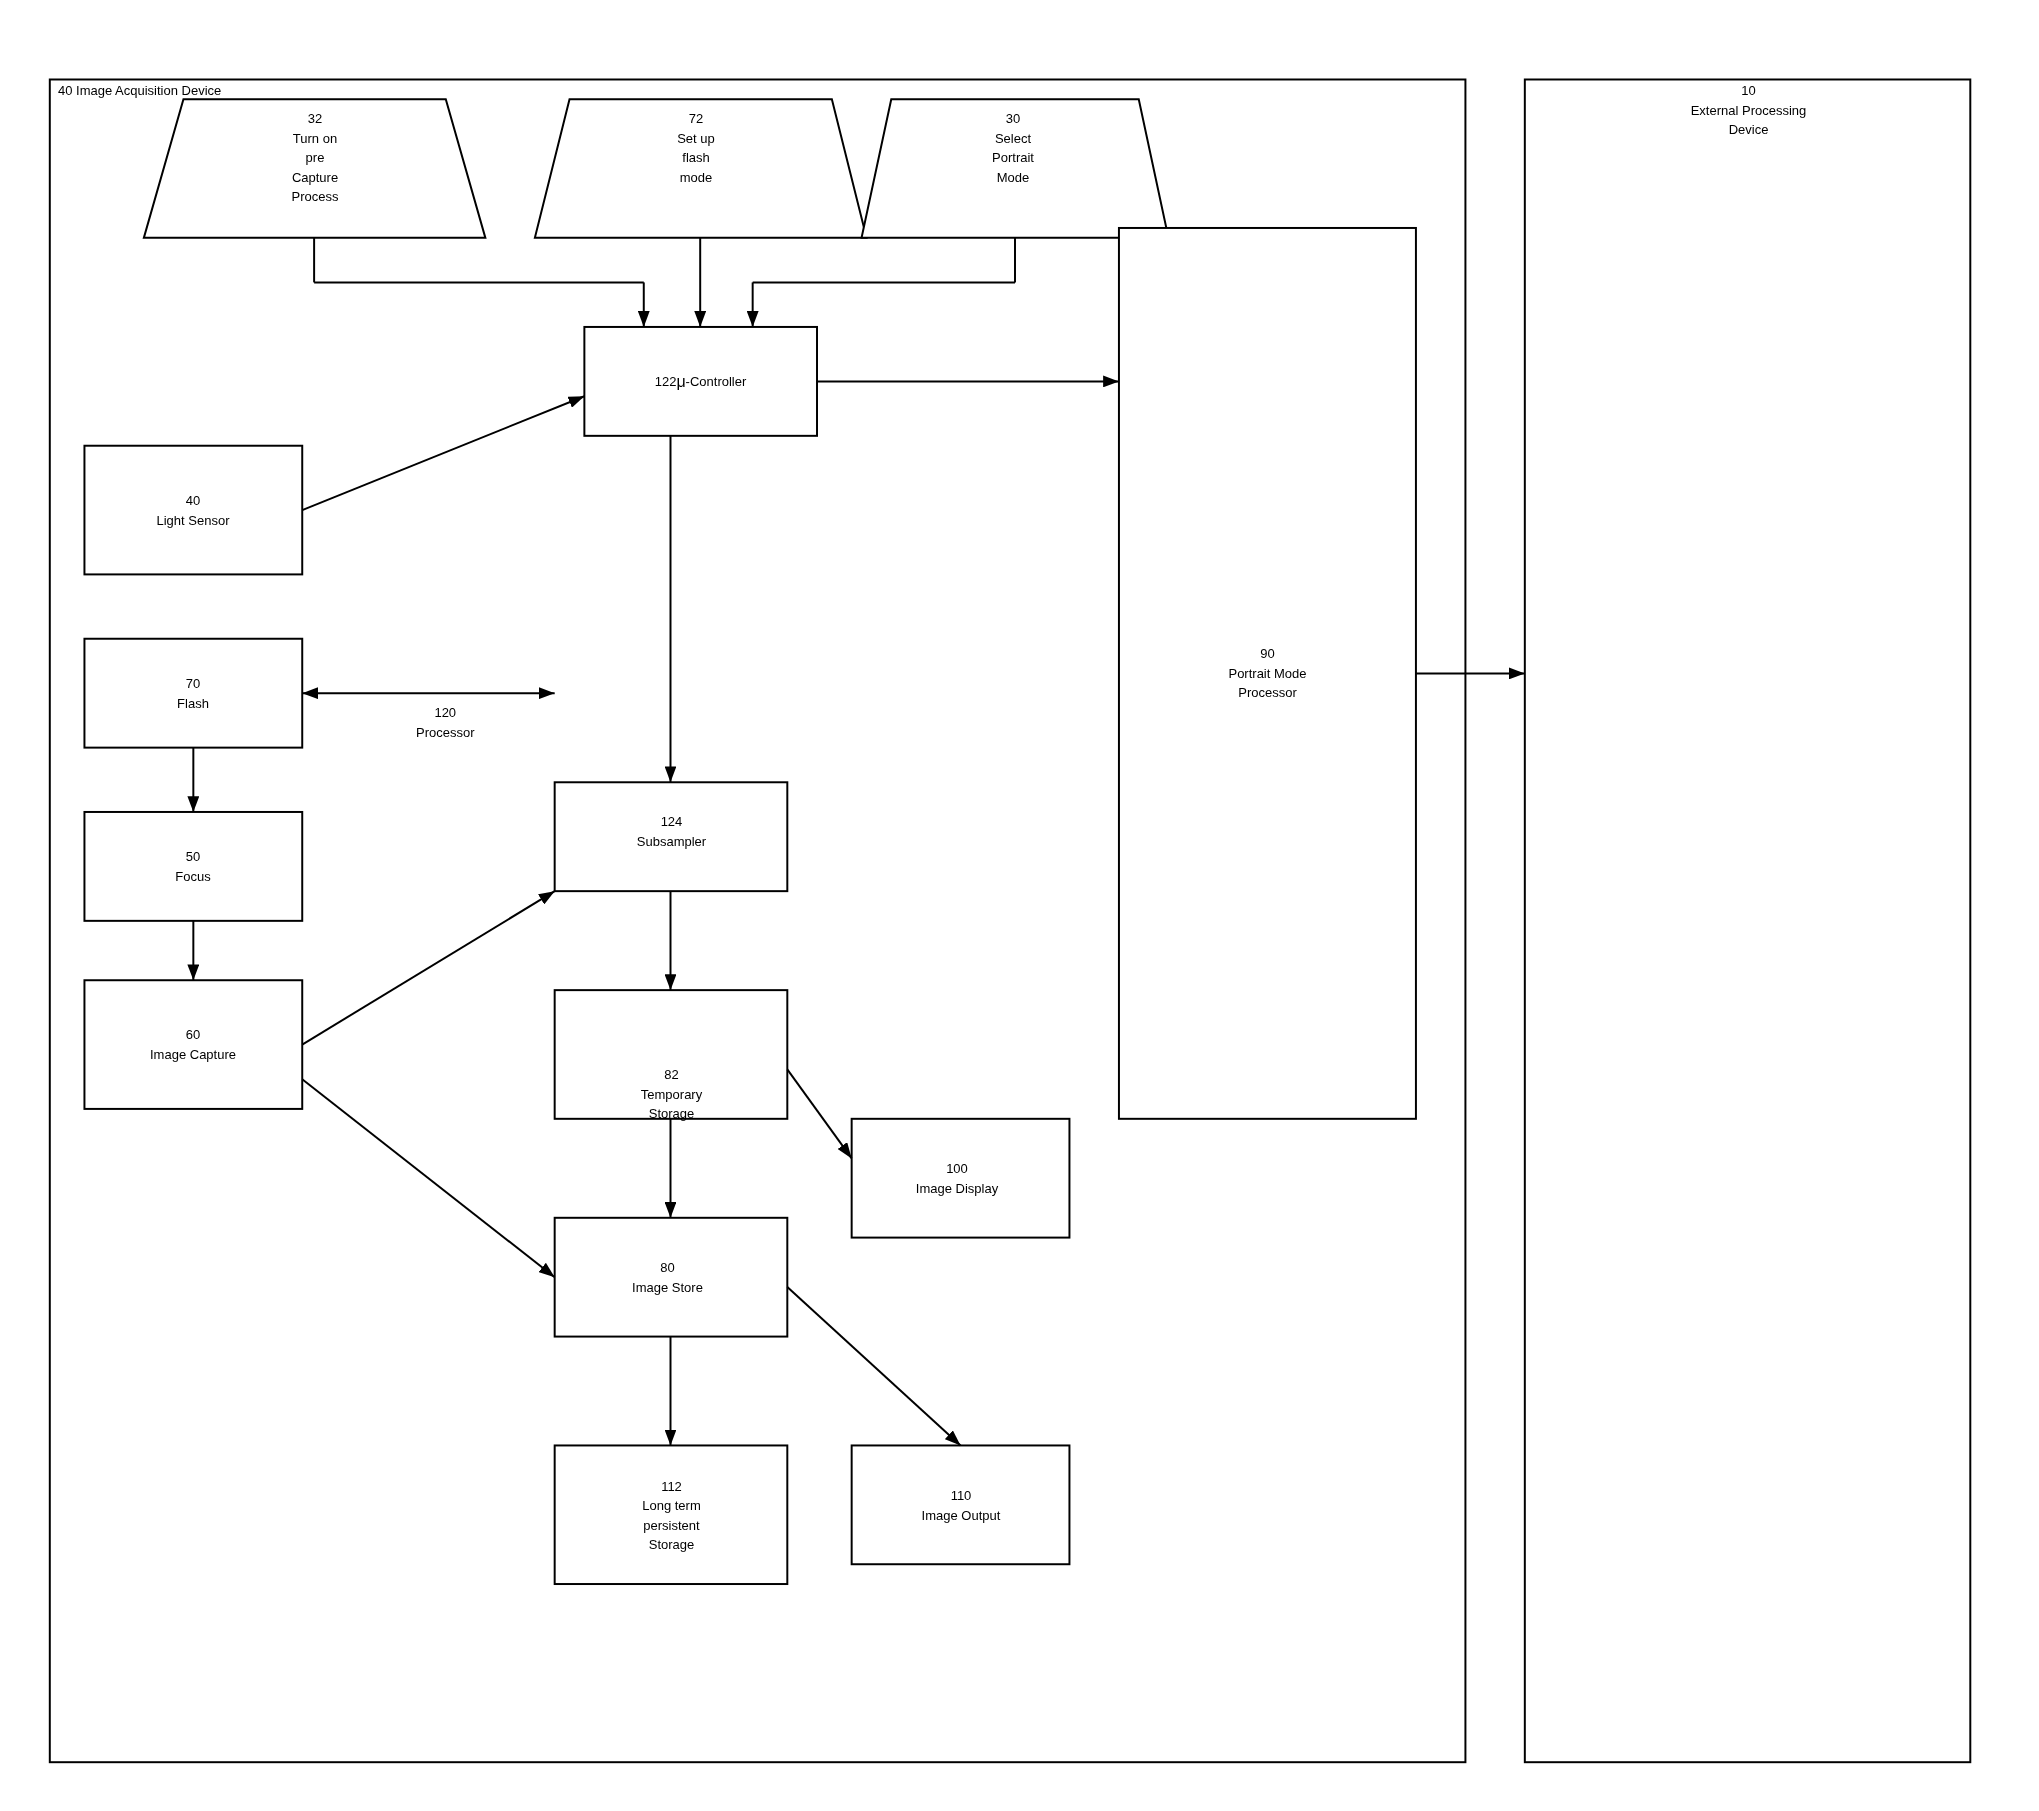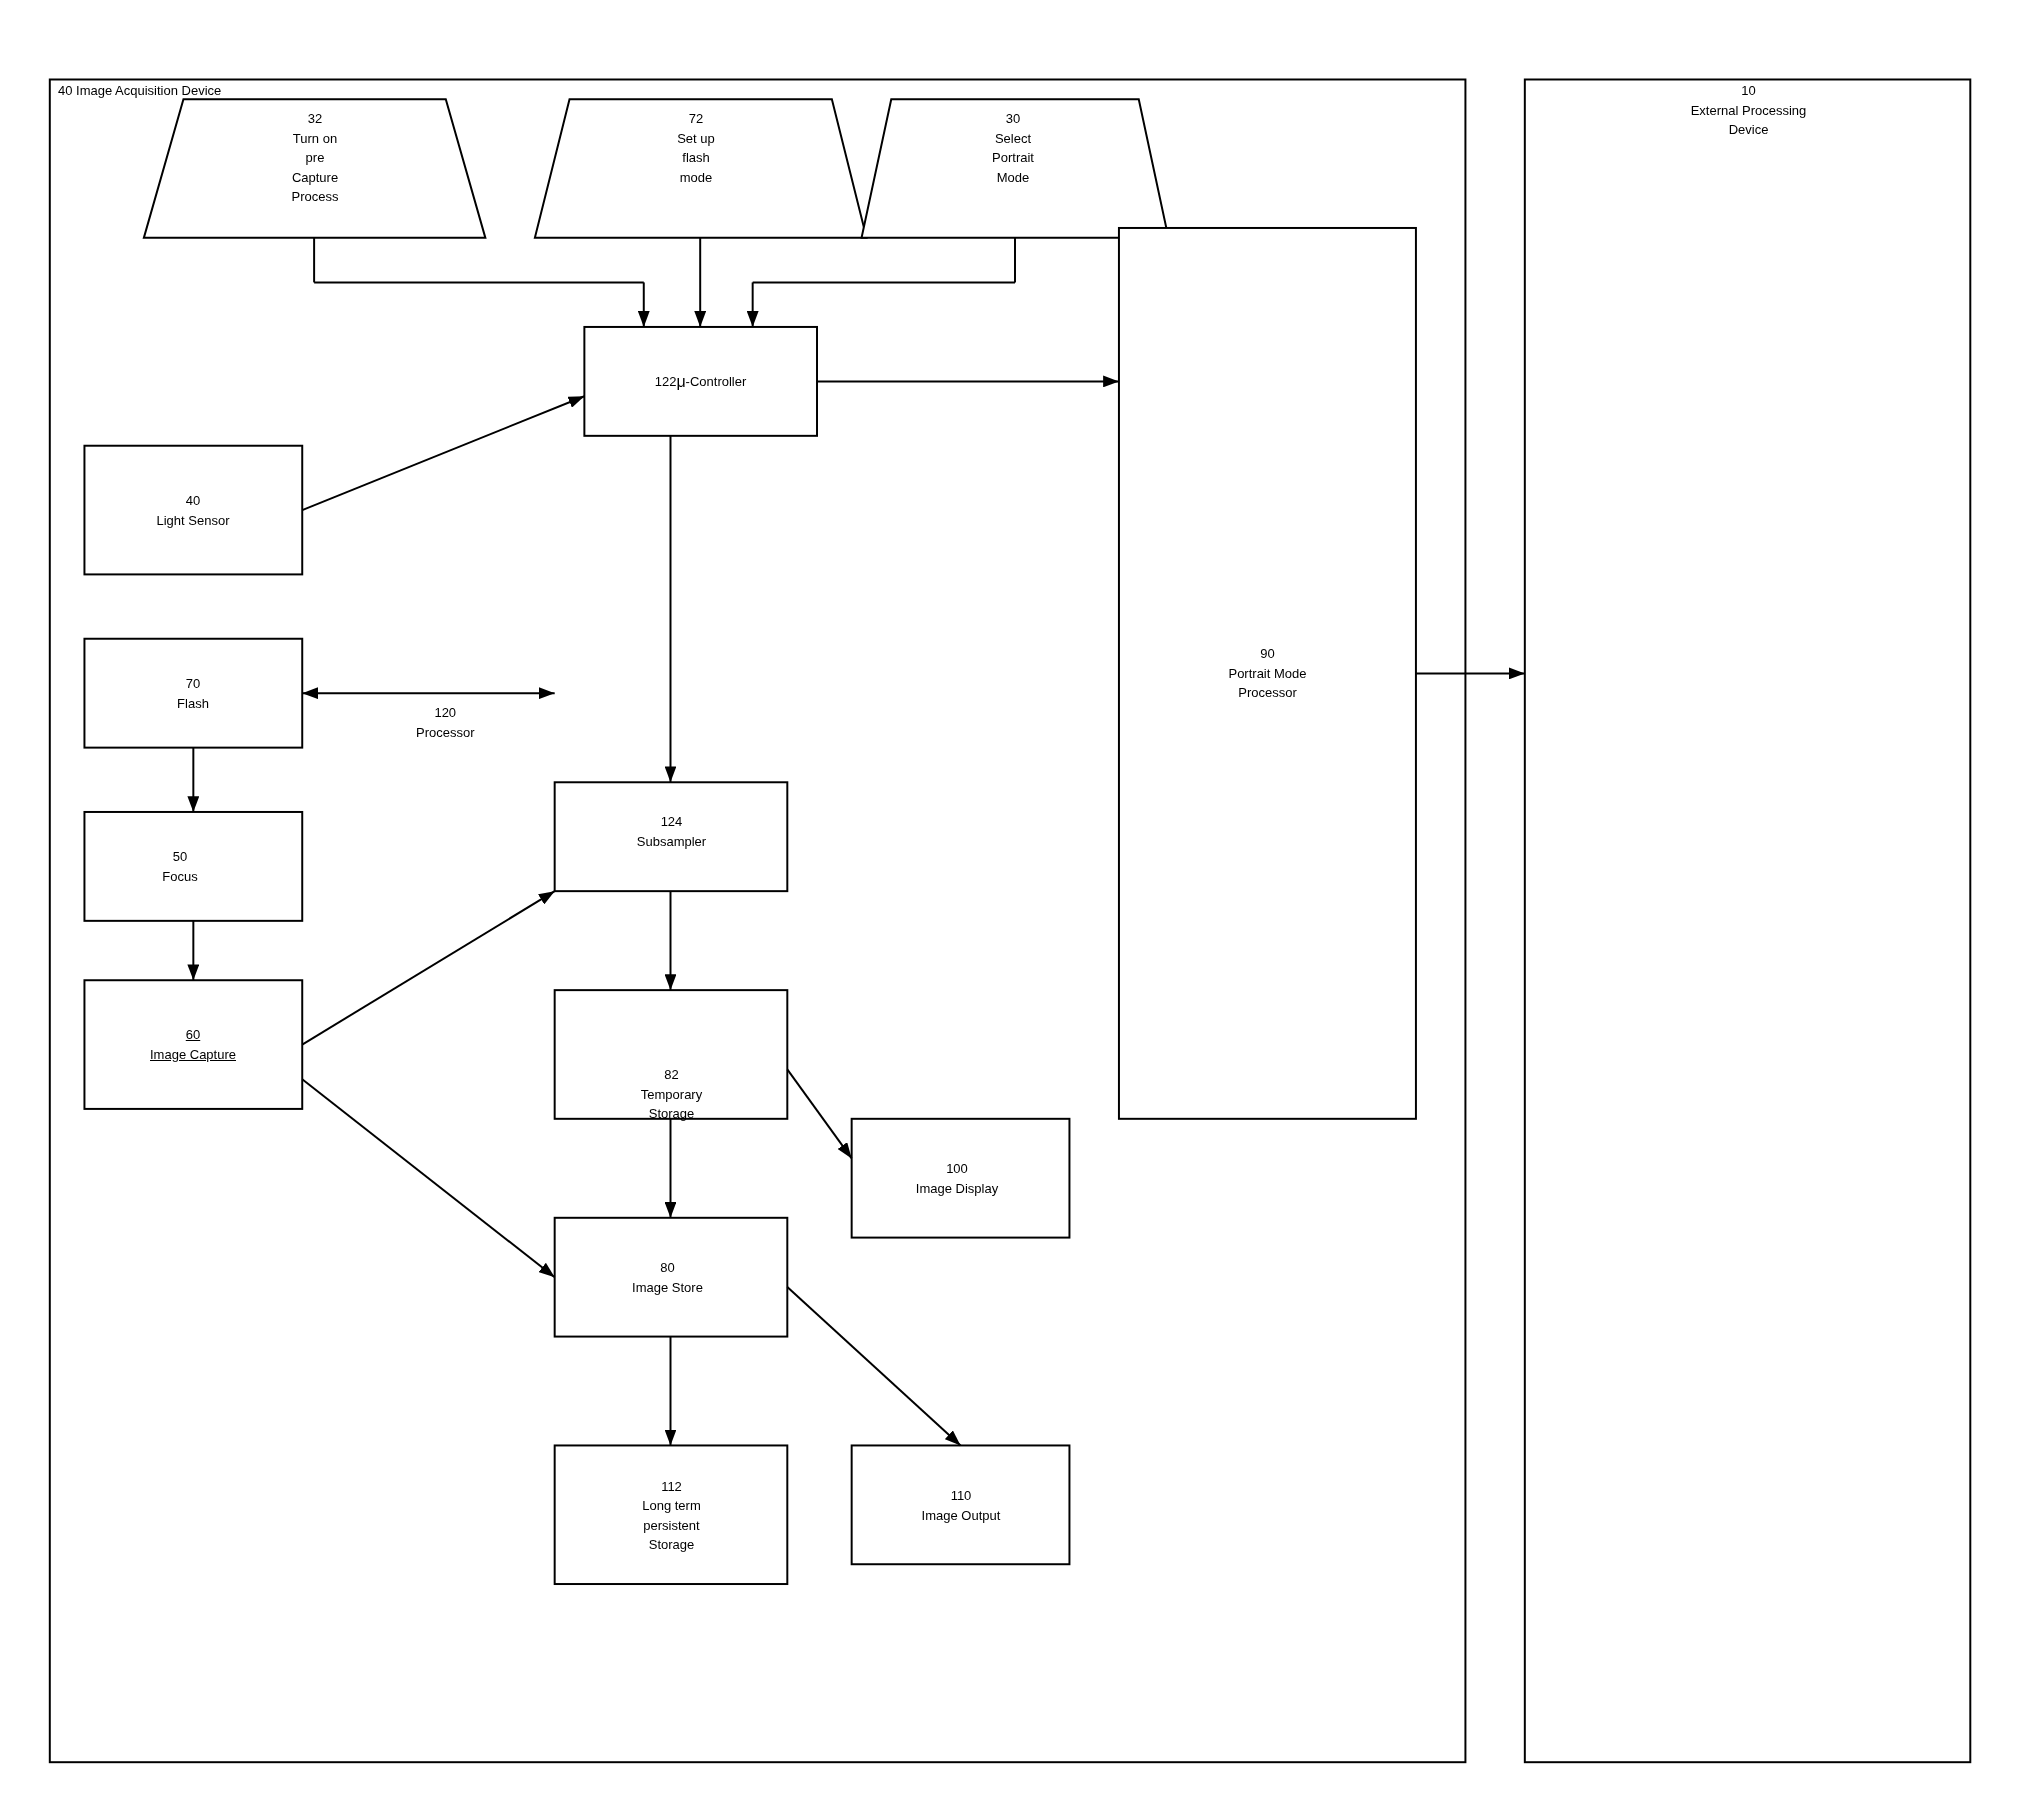--- a/index.html
+++ b/index.html
@@ -151,25 +151,25 @@
   </div>
 
   <div style="position:absolute;top:416px;left:54px;width:218px;height:129px;display:flex;align-items:center;justify-content:center;text-align:center;font-size:13px;line-height:1.5;">
     40<br>Light Sensor
   </div>
 
   <div style="position:absolute;top:609px;left:54px;width:218px;height:109px;display:flex;align-items:center;justify-content:center;text-align:center;font-size:13px;line-height:1.5;">
     70<br>Flash
   </div>
 
-  <div style="position:absolute;top:782px;left:41px;width:218px;height:109px;display:flex;align-items:center;justify-content:center;text-align:center;font-size:13px;line-height:1.5;">
+  <div style="position:absolute;top:782px;left:54px;width:218px;height:109px;display:flex;align-items:center;justify-content:center;text-align:center;font-size:13px;line-height:1.5;">
     50<br>Focus
   </div>
 
-  <div style="position:absolute;top:950px;left:54px;width:218px;height:129px;display:flex;align-items:center;justify-content:center;text-align:center;font-size:13px;line-height:1.5;text-decoration:underline;">
+  <div style="position:absolute;top:950px;left:54px;width:218px;height:129px;display:flex;align-items:center;justify-content:center;text-align:center;font-size:13px;line-height:1.5;">
     60<br>Image Capture
   </div>
 
   <div style="position:absolute;top:752px;left:525px;width:233px;height:99px;display:flex;align-items:center;justify-content:center;text-align:center;font-size:13px;line-height:1.5;">
     124<br>Subsampler
   </div>
 
   <div style="position:absolute;top:960px;left:525px;width:233px;height:129px;display:flex;align-items:center;justify-content:center;text-align:center;font-size:13px;line-height:1.5;margin-top:40px;">
     82<br>Temporary<br>Storage
   </div>

